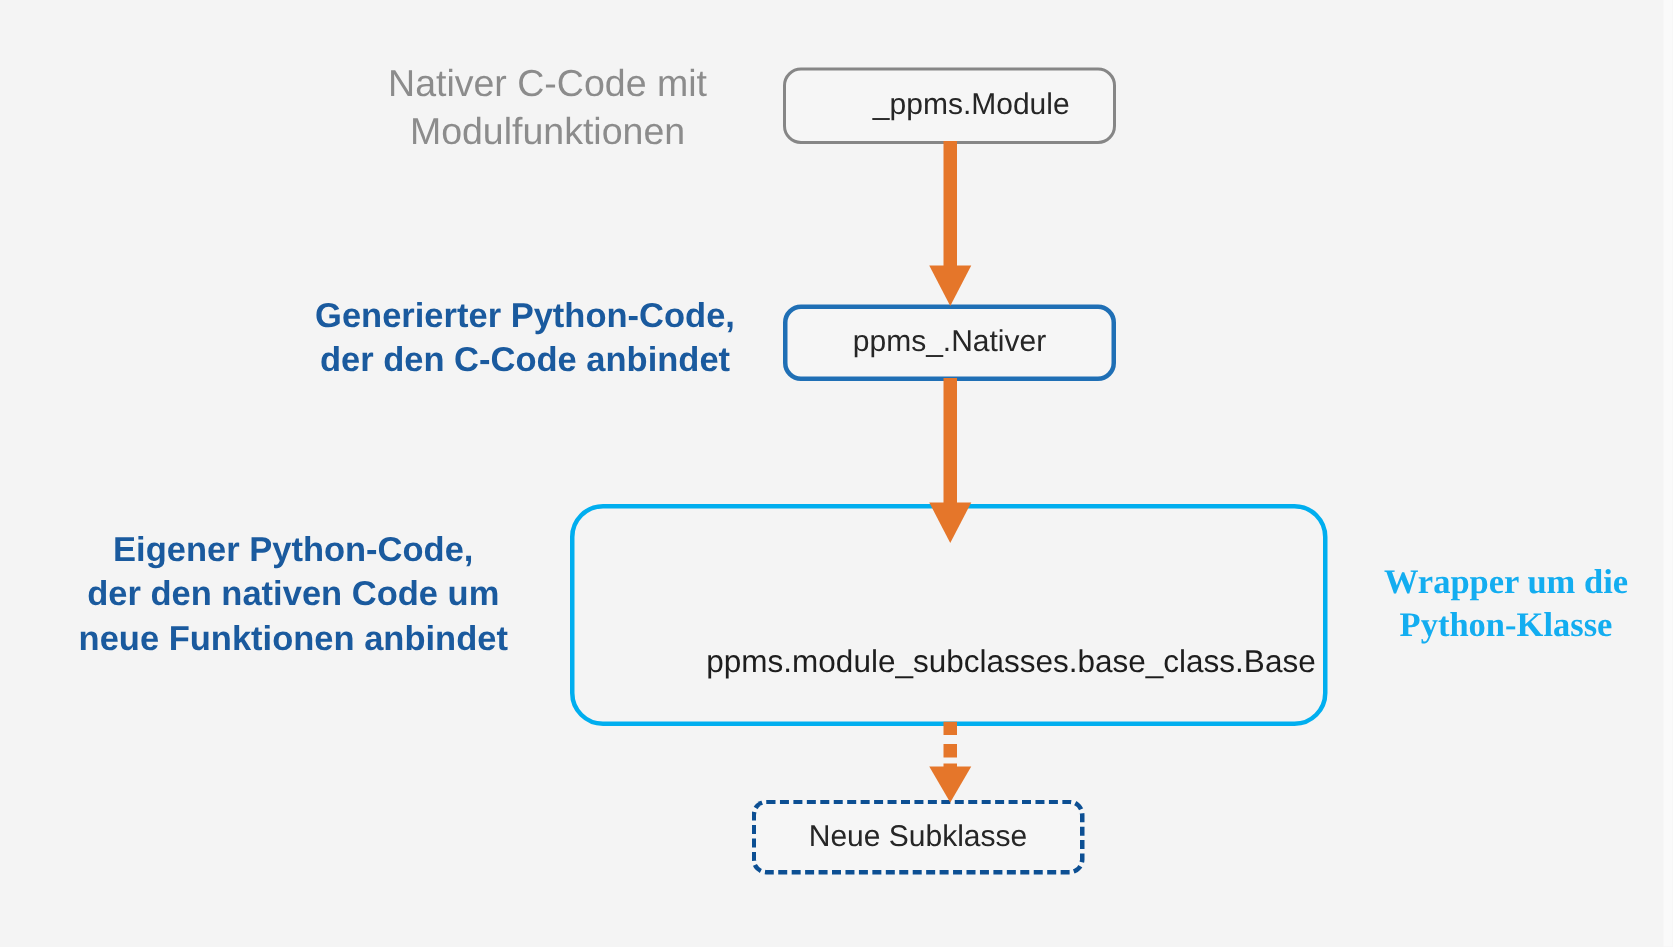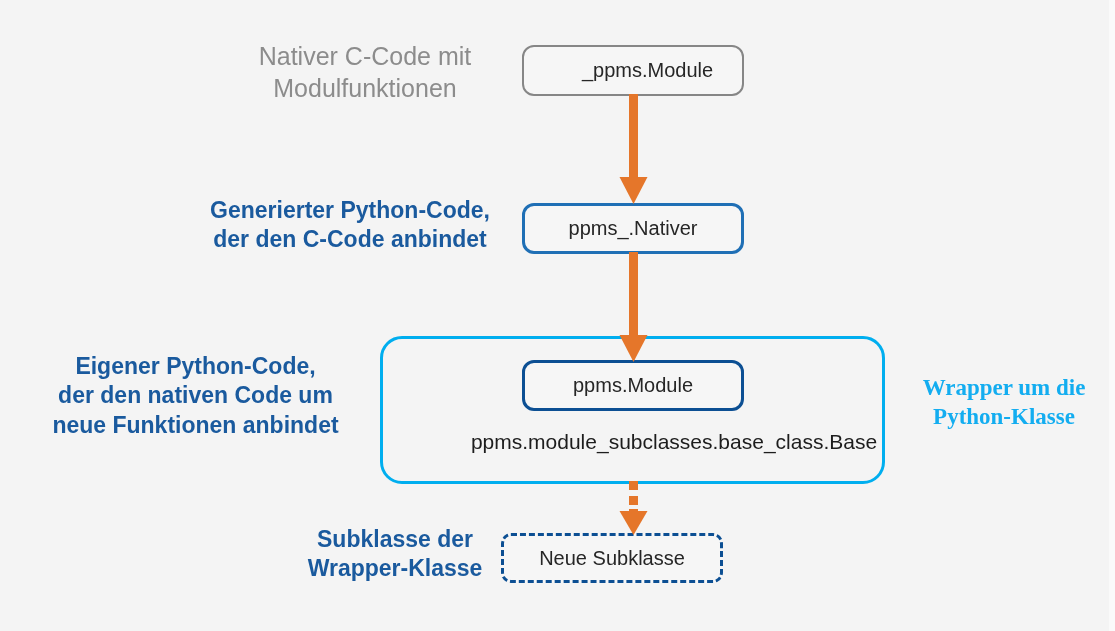--- a/index.html
+++ b/index.html
@@ -126,41 +126,36 @@
   <div id="label-native" class="side-label label-gray">Nativer C-Code mit
 Modulfunktionen</div>
 
   <div id="label-generated" class="side-label label-navy">Generierter Python-Code,
 der den C-Code anbindet</div>
 
   <div id="label-own" class="side-label label-navy">Eigener Python-Code,
 der den nativen Code um
 neue Funktionen anbindet</div>
 
-  <div id="label-subclass" class="side-label label-navy">Subklasse der
-Wrapper-Klasse</div>
 
   <div id="label-wrapper" class="side-label label-cyan">Wrapper um die
 Python-Klasse</div>
 
   <div id="wrapper-box"></div>
 
   <div id="base-class-text">ppms.module_subclasses.base_class.Base</div>
 
   <div id="node-native" class="node">
     <span>_ppms.Module</span>
   </div>
 
   <div id="node-generated" class="node">
     <span>ppms_.Nativer</span>
   </div>
 
-  <div id="node-wrapped" class="node">
-    <span>ppms.Module</span>
-  </div>
 
   <div id="node-subclass" class="node">
     <span>Neue Subklasse</span>
   </div>
 
   <svg id="arrow-1" class="arrow" width="40" height="112">
     <rect x="16" y="0" width="9" height="86" fill="#E5762A"></rect>
     <polygon points="6.5,83 34.5,83 20.5,110" fill="#E5762A"></polygon>
   </svg>
 

